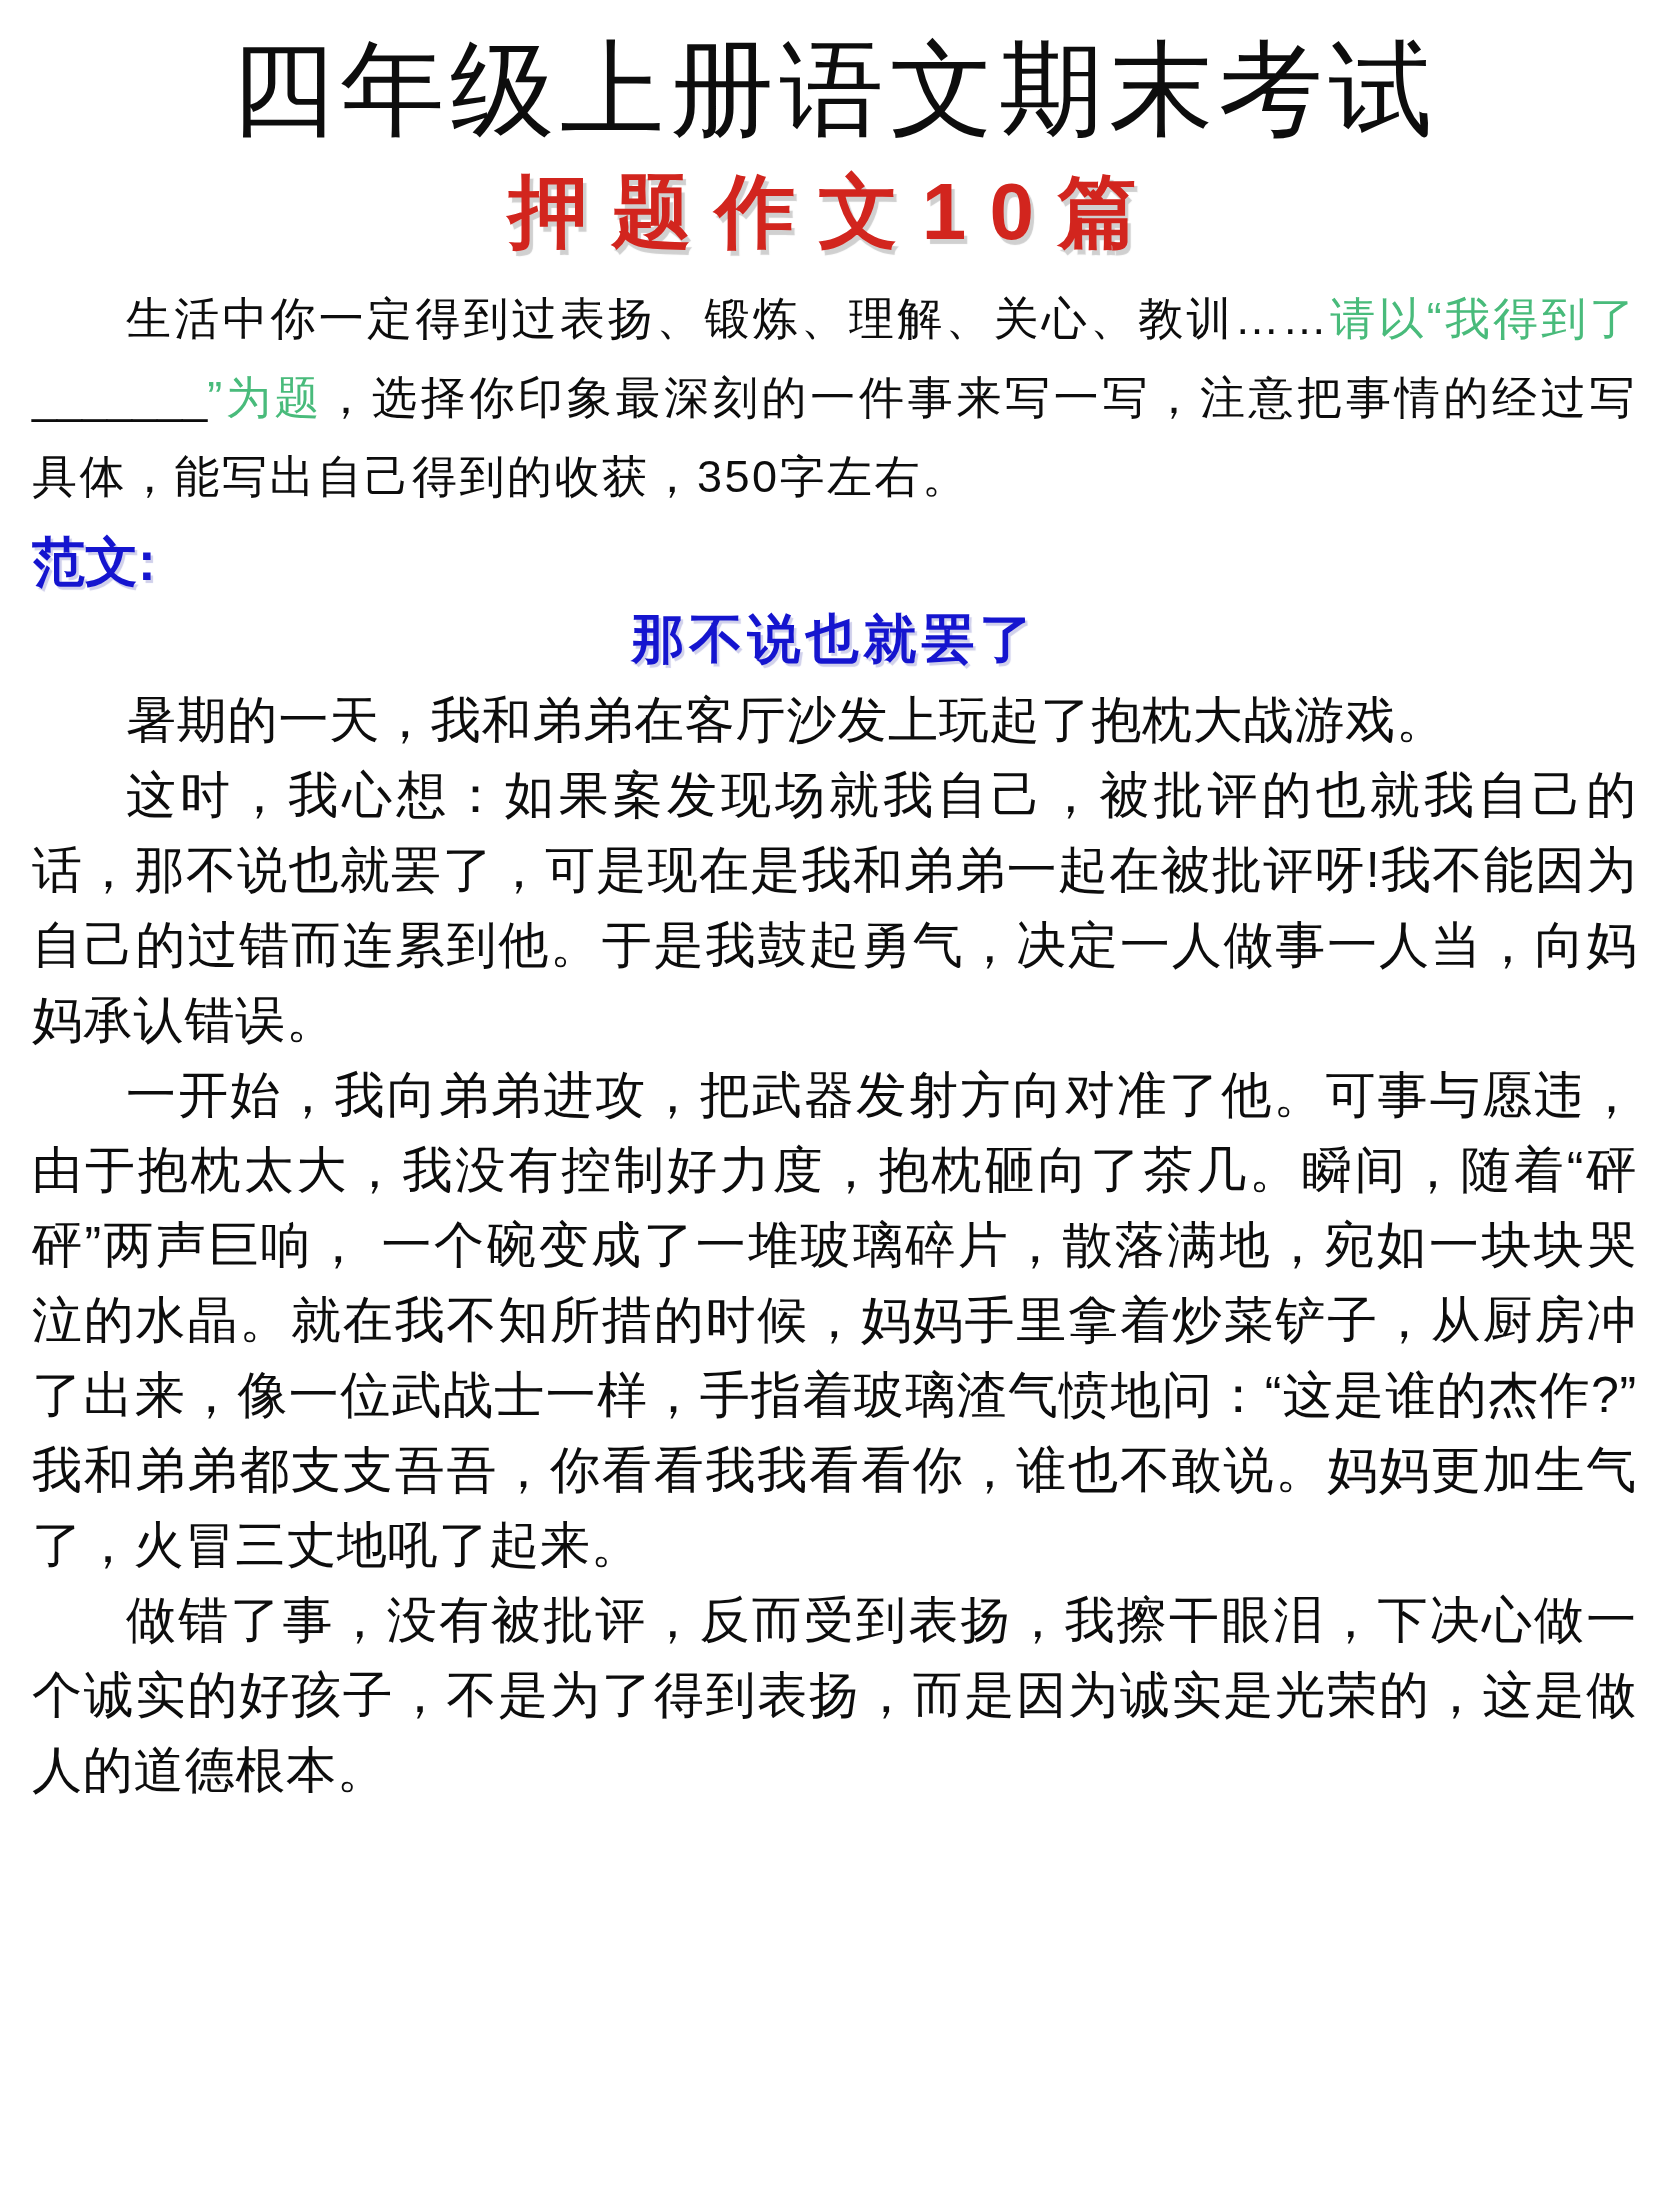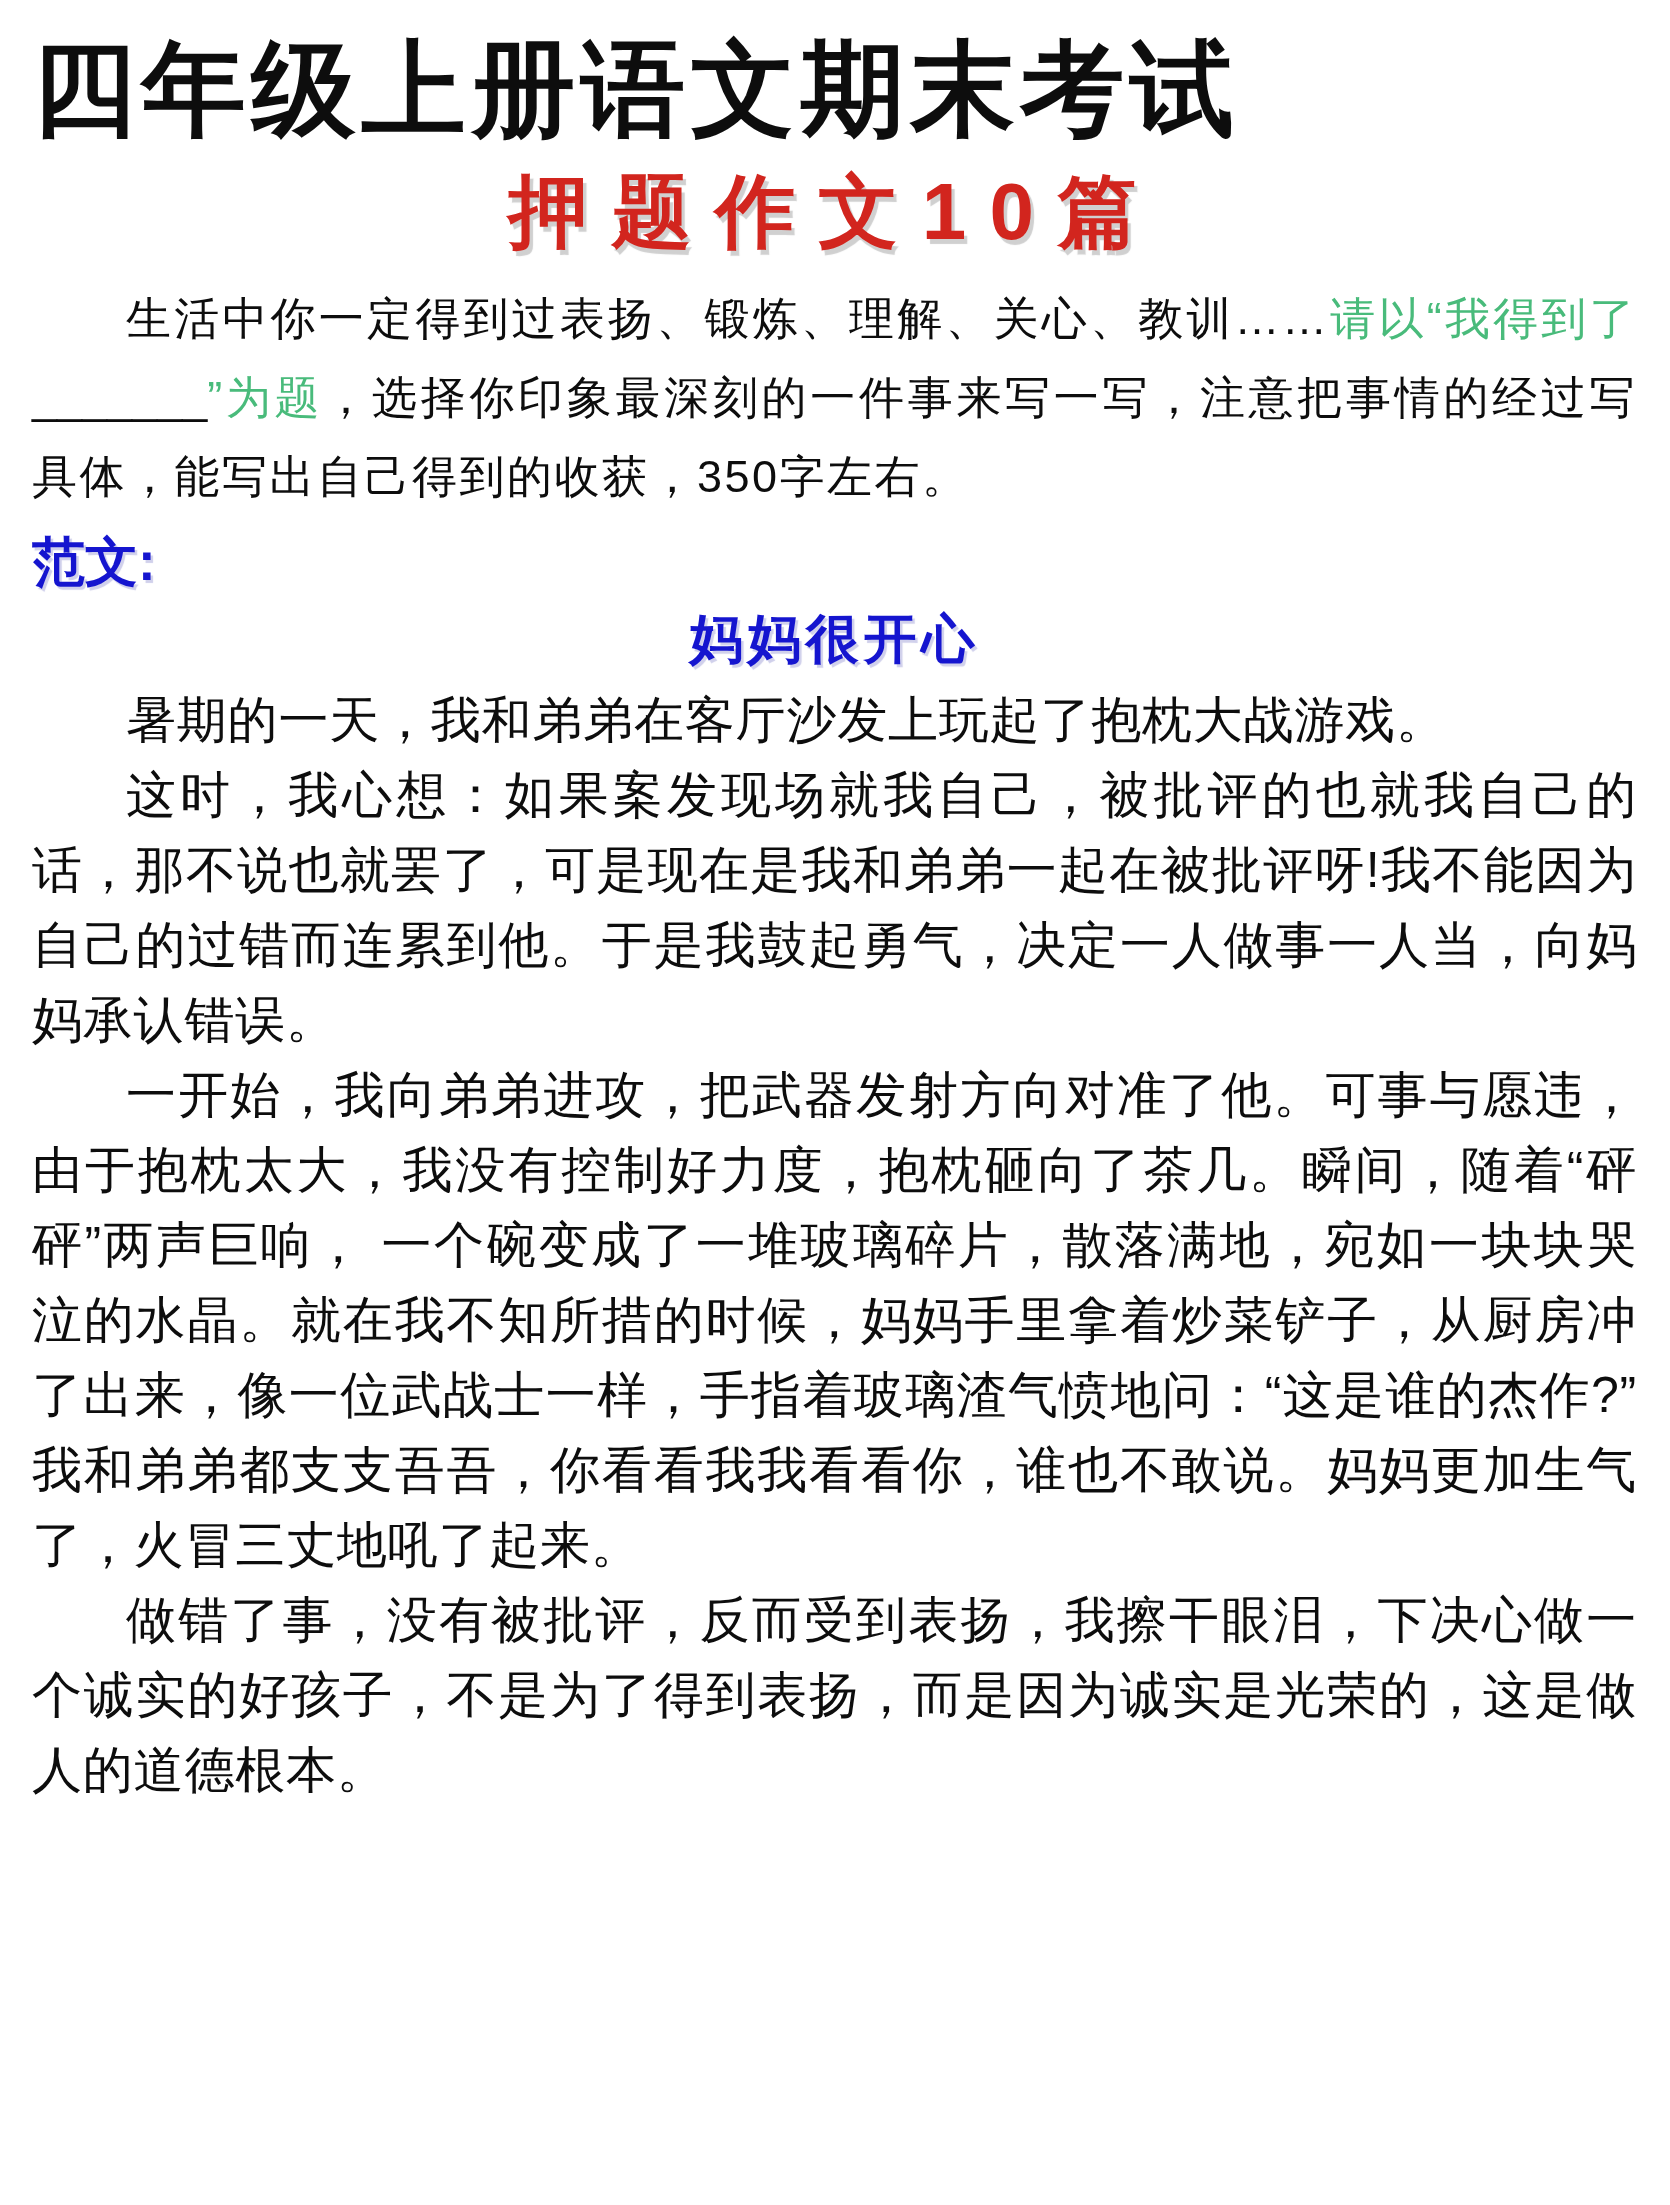--- a/index.html
+++ b/index.html
@@ -20,23 +20,24 @@
     color: var(--text-black);
     font-family: "Liberation Sans", "DejaVu Sans", sans-serif;
     overflow: hidden;
   }
   .page {
     padding: 22px 33px 0 32px;
     width: 1670px;
   }
   .title {
     margin: 0;
+    text-align: center;
     font-size: 104px;
     line-height: 1.3;
-    font-weight: bold;
+    font-weight: normal;
     letter-spacing: 5.8px;
     color: var(--text-black);
   }
   .subtitle {
     margin: 5px 0 0 0;
     text-align: center;
     font-size: 80px;
     line-height: 1.25;
     font-weight: bold;
     letter-spacing: 23.4px;
@@ -99,21 +100,21 @@
 
   <h1 class="title">四年级上册语文期末考试</h1>
 
   <h2 class="subtitle">押题作文10篇</h2>
 
 
   <p class="prompt"><span>生活中你一定得到过表扬、锻炼、理解、关心、教训……</span><span class="green-text">请以“我得到了</span><span class="blank-underline">_______</span><span class="green-text">”为题</span><span>，选择你印象最深刻的一件事来写一写，注意把事情的经过写具体，能写出自己得到的收获，350字左右。</span></p>
 
   <p class="model-label">范文:</p>
 
-  <p class="essay-title">妈妈很开心</p>
+  <p class="essay-title">那不说也就罢了</p>
 
   <p class="para">暑期的一天，我和弟弟在客厅沙发上玩起了抱枕大战游戏。</p>
 
   <p class="para">这时，我心想：如果案发现场就我自己，被批评的也就我自己的话，那不说也就罢了，可是现在是我和弟弟一起在被批评呀!我不能因为自己的过错而连累到他。于是我鼓起勇气，决定一人做事一人当，向妈妈承认错误。</p>
 
   <p class="para">一开始，我向弟弟进攻，把武器发射方向对准了他。可事与愿违，由于抱枕太大，我没有控制好力度，抱枕砸向了茶几。瞬间，随着“砰砰”两声巨响， 一个碗变成了一堆玻璃碎片，散落满地，宛如一块块哭泣的水晶。就在我不知所措的时候，妈妈手里拿着炒菜铲子，从厨房冲了出来，像一位武战士一样，手指着玻璃渣气愤地问：“这是谁的杰作?”我和弟弟都支支吾吾，你看看我我看看你，谁也不敢说。妈妈更加生气了，火冒三丈地吼了起来。</p>
 
 
   <p class="para">做错了事，没有被批评，反而受到表扬，我擦干眼泪，下决心做一个诚实的好孩子，不是为了得到表扬，而是因为诚实是光荣的，这是做人的道德根本。</p>
 

